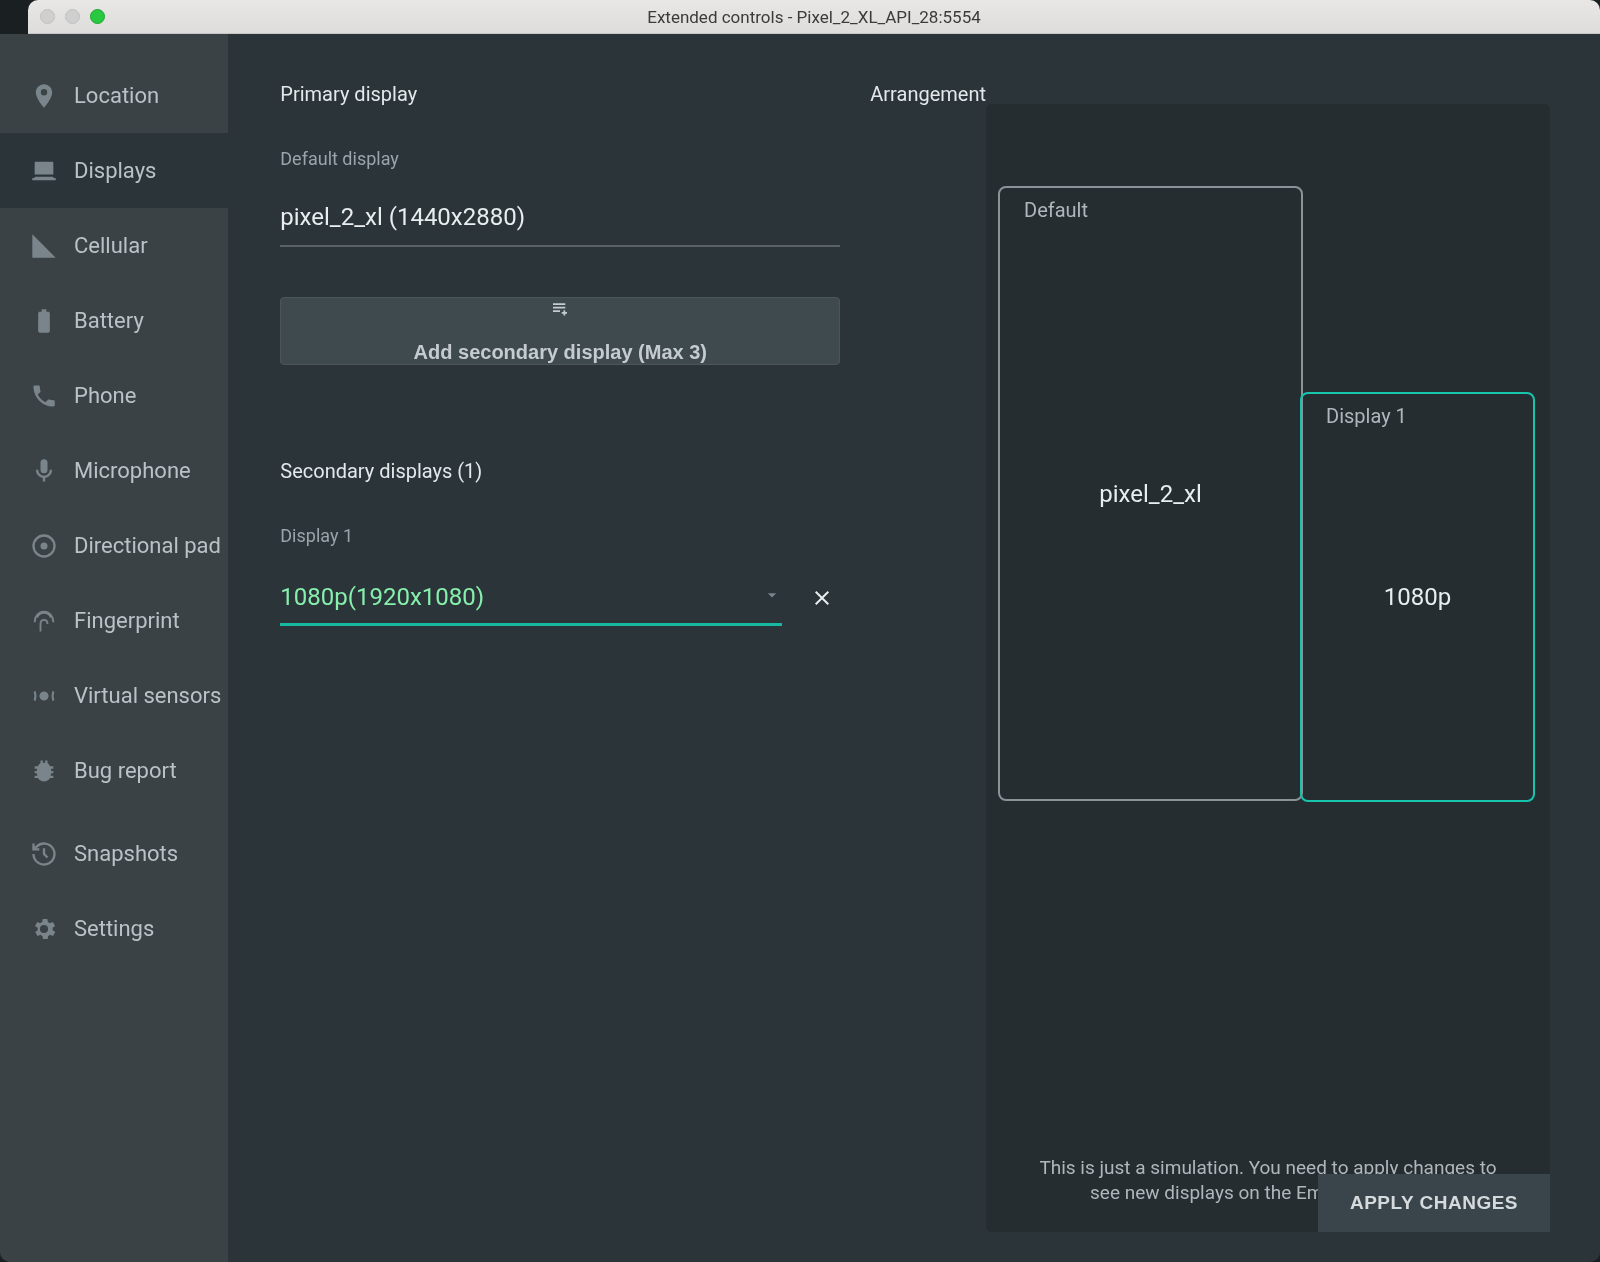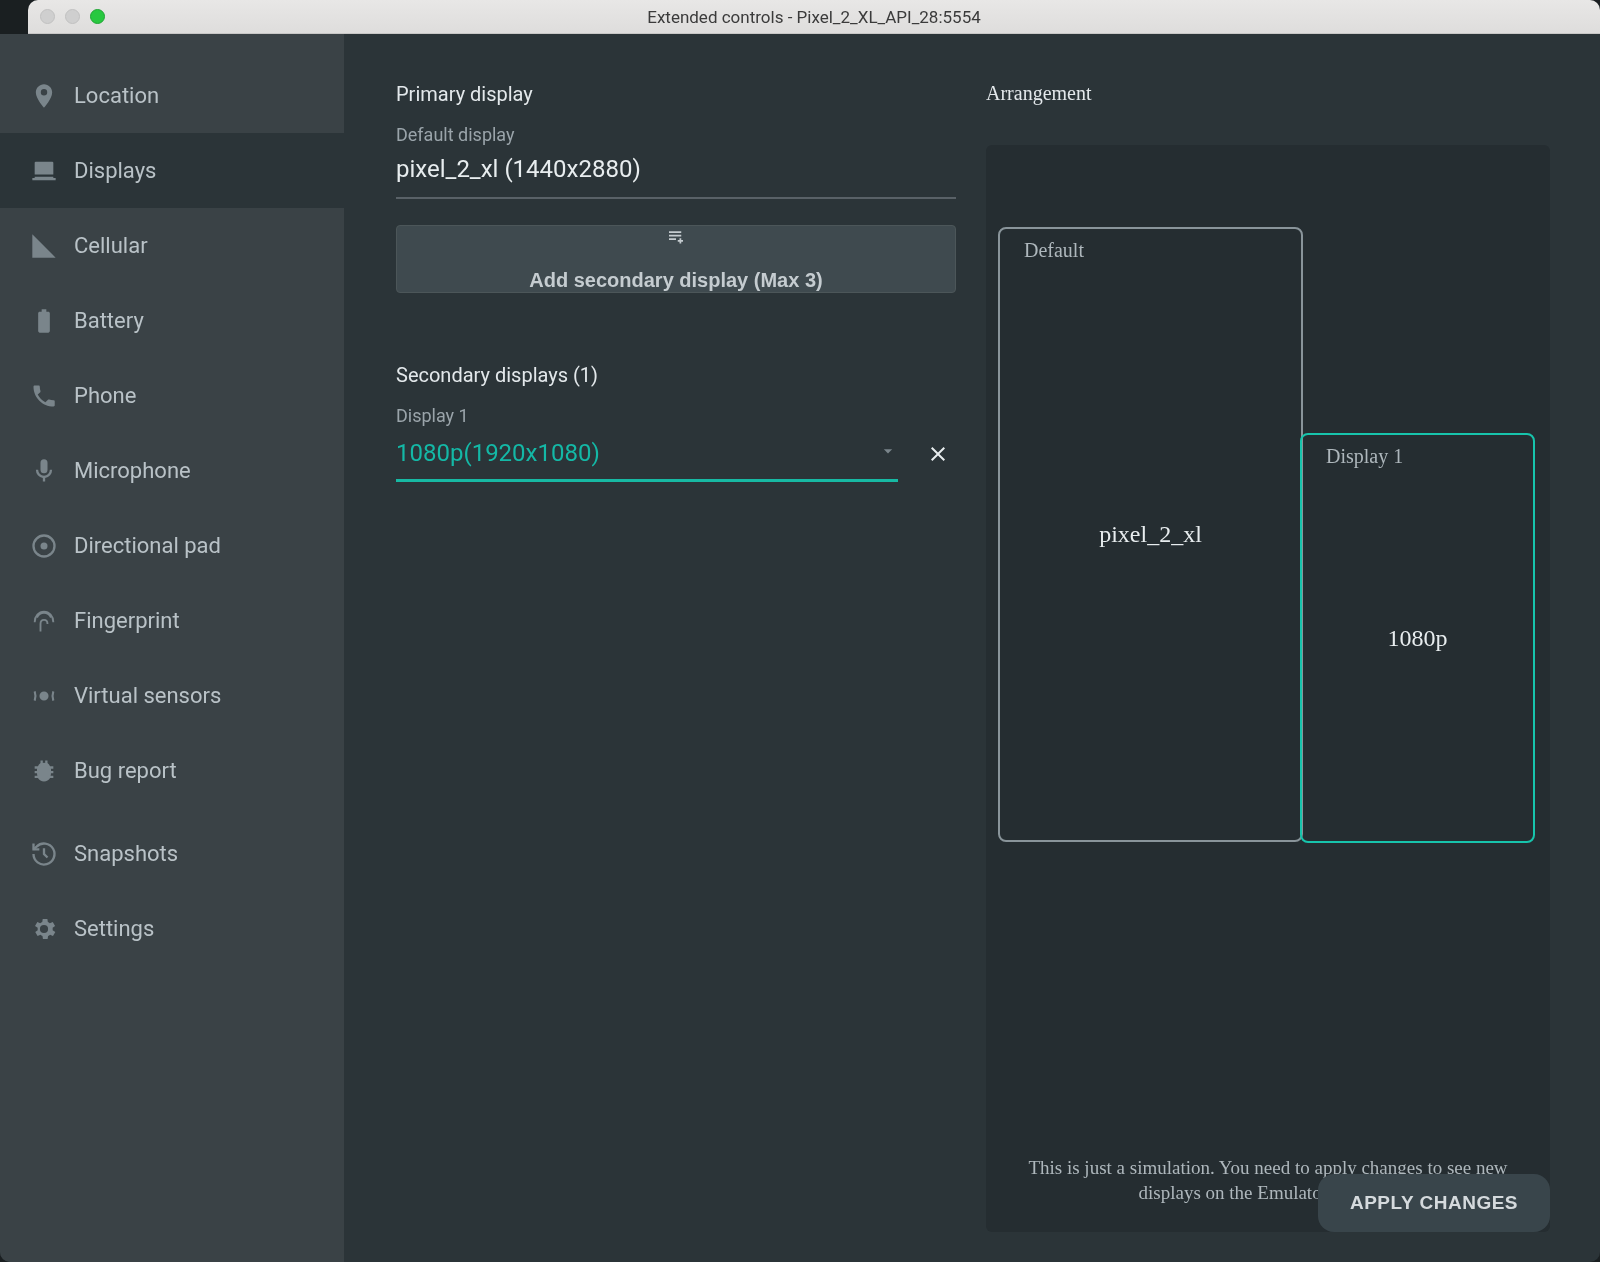--- a/index.html
+++ b/index.html
@@ -82,20 +82,21 @@
       flex: 1;
       padding: 48px 50px 30px 52px;
       display: flex;
       gap: 30px;
       position: relative;
     }
     .left-col {
       width: 560px;
       display: flex;
       flex-direction: column;
+      gap: 24px;
     }
     .section-title {
       font-size: 20px;
       color: #e3e8eb;
       margin-bottom: 18px;
     }
     .sub-label {
       font-size: 18px;
       color: #9aa4aa;
       margin-bottom: 10px;
@@ -132,42 +133,40 @@
       gap: 22px;
     }
     .select-wrap {
       flex: 1;
     }
     .select-box {
       display: flex;
       align-items: center;
       justify-content: space-between;
       font-size: 24px;
-      color: #14b8a6;
+      color: #86efac;
       padding-bottom: 12px;
       border-bottom: 3px solid #17b9a3;
       cursor: pointer;
     }
     .select-box .chev { color: #7a858b; }
 
     .remove-btn {
       width: 36px; height: 36px;
       display: flex; align-items: center; justify-content: center;
       color: #e8edef;
       font-size: 28px;
       cursor: pointer;
       margin-bottom: 10px;
     }
 
     
     .right-col {
       flex: 1;
       display: flex;
-      flex-direction: column;
-      font-family: Liberation Serif, serif;
     }
     .arrangement-panel {
       margin-top: 22px;
       background: #252d31;
       border-radius: 6px;
       flex: 1;
       position: relative;
       padding: 60px 12px 120px;
     }
     .arrange-canvas {
@@ -214,21 +213,21 @@
     }
 
     .apply-btn {
       position: absolute;
       bottom: 30px;
       right: 50px;
       height: 58px;
       padding: 0 32px;
       background: #39454b;
       border: none;
-      border-radius: 16px;
+      border-radius: 0;
       color: #d5dadd;
       font-size: 19px;
       font-weight: 700;
       letter-spacing: 0.5px;
       cursor: pointer;
     }
   </style>
 </head>
 <body>
 

